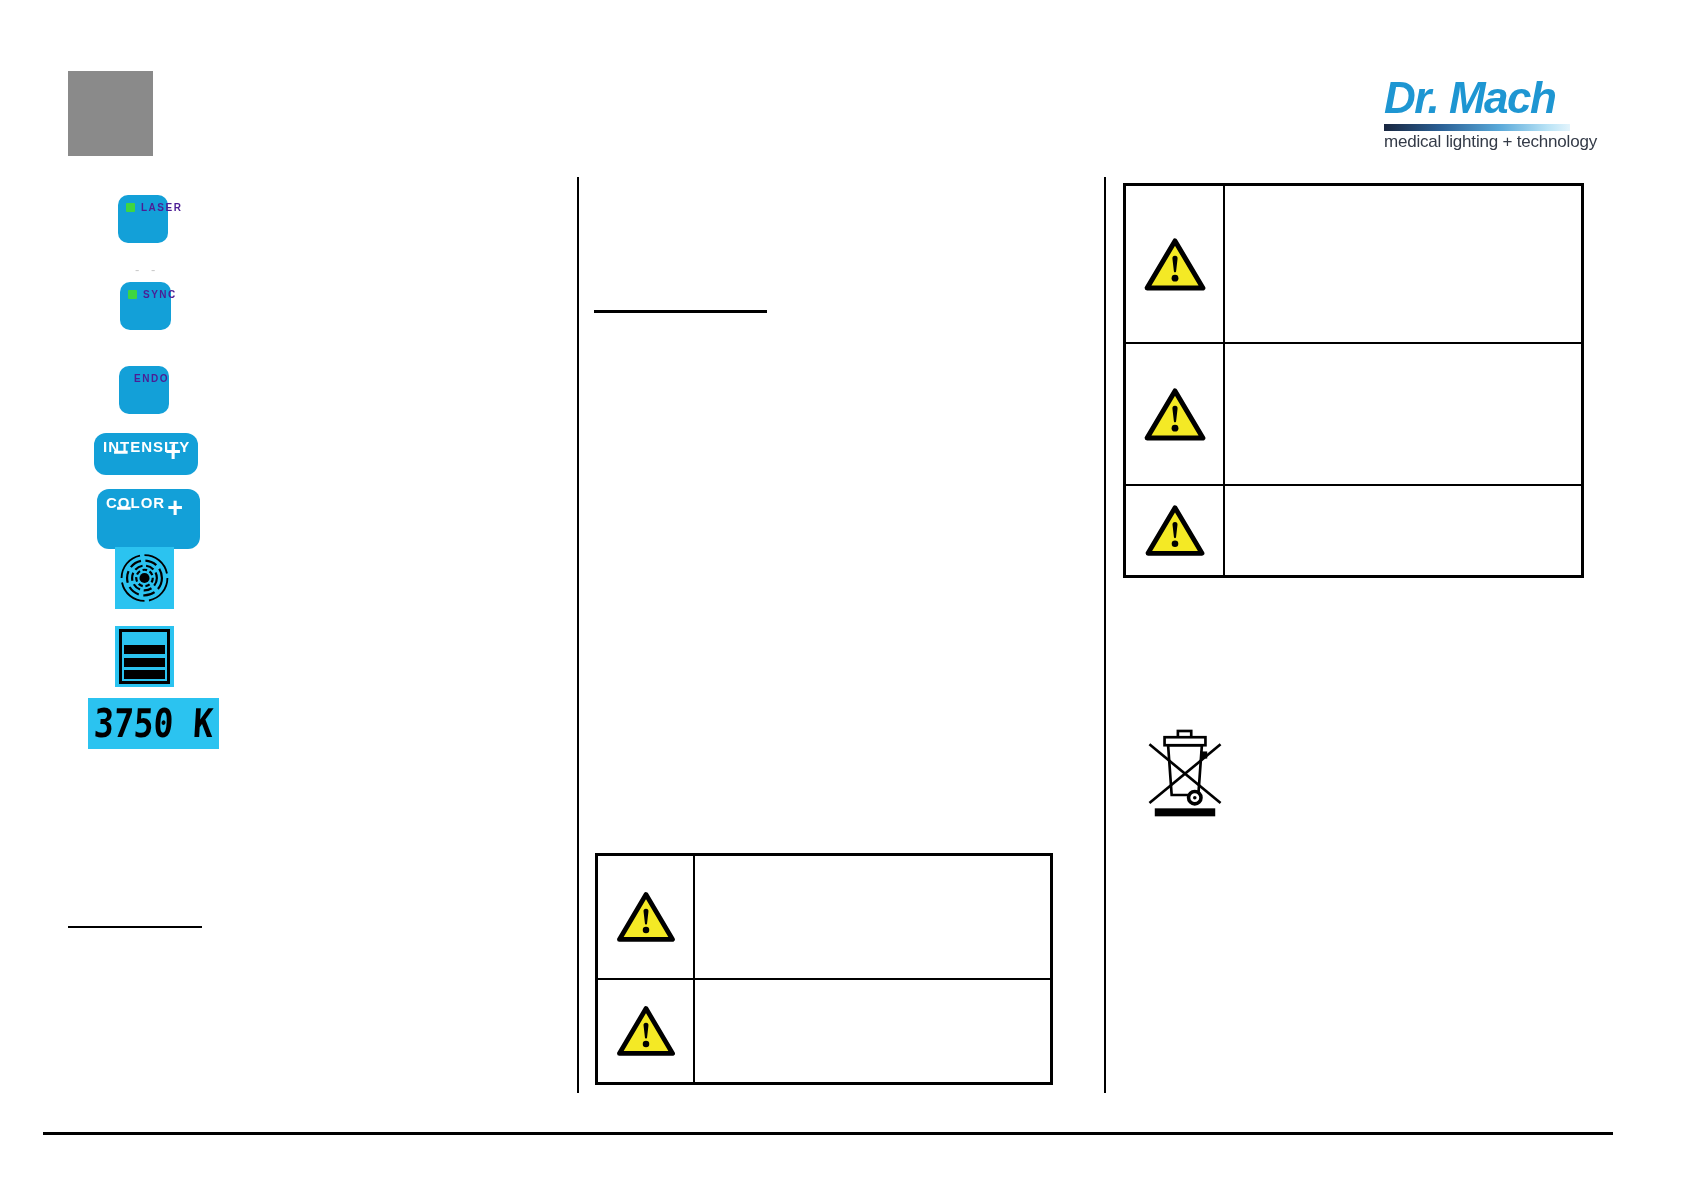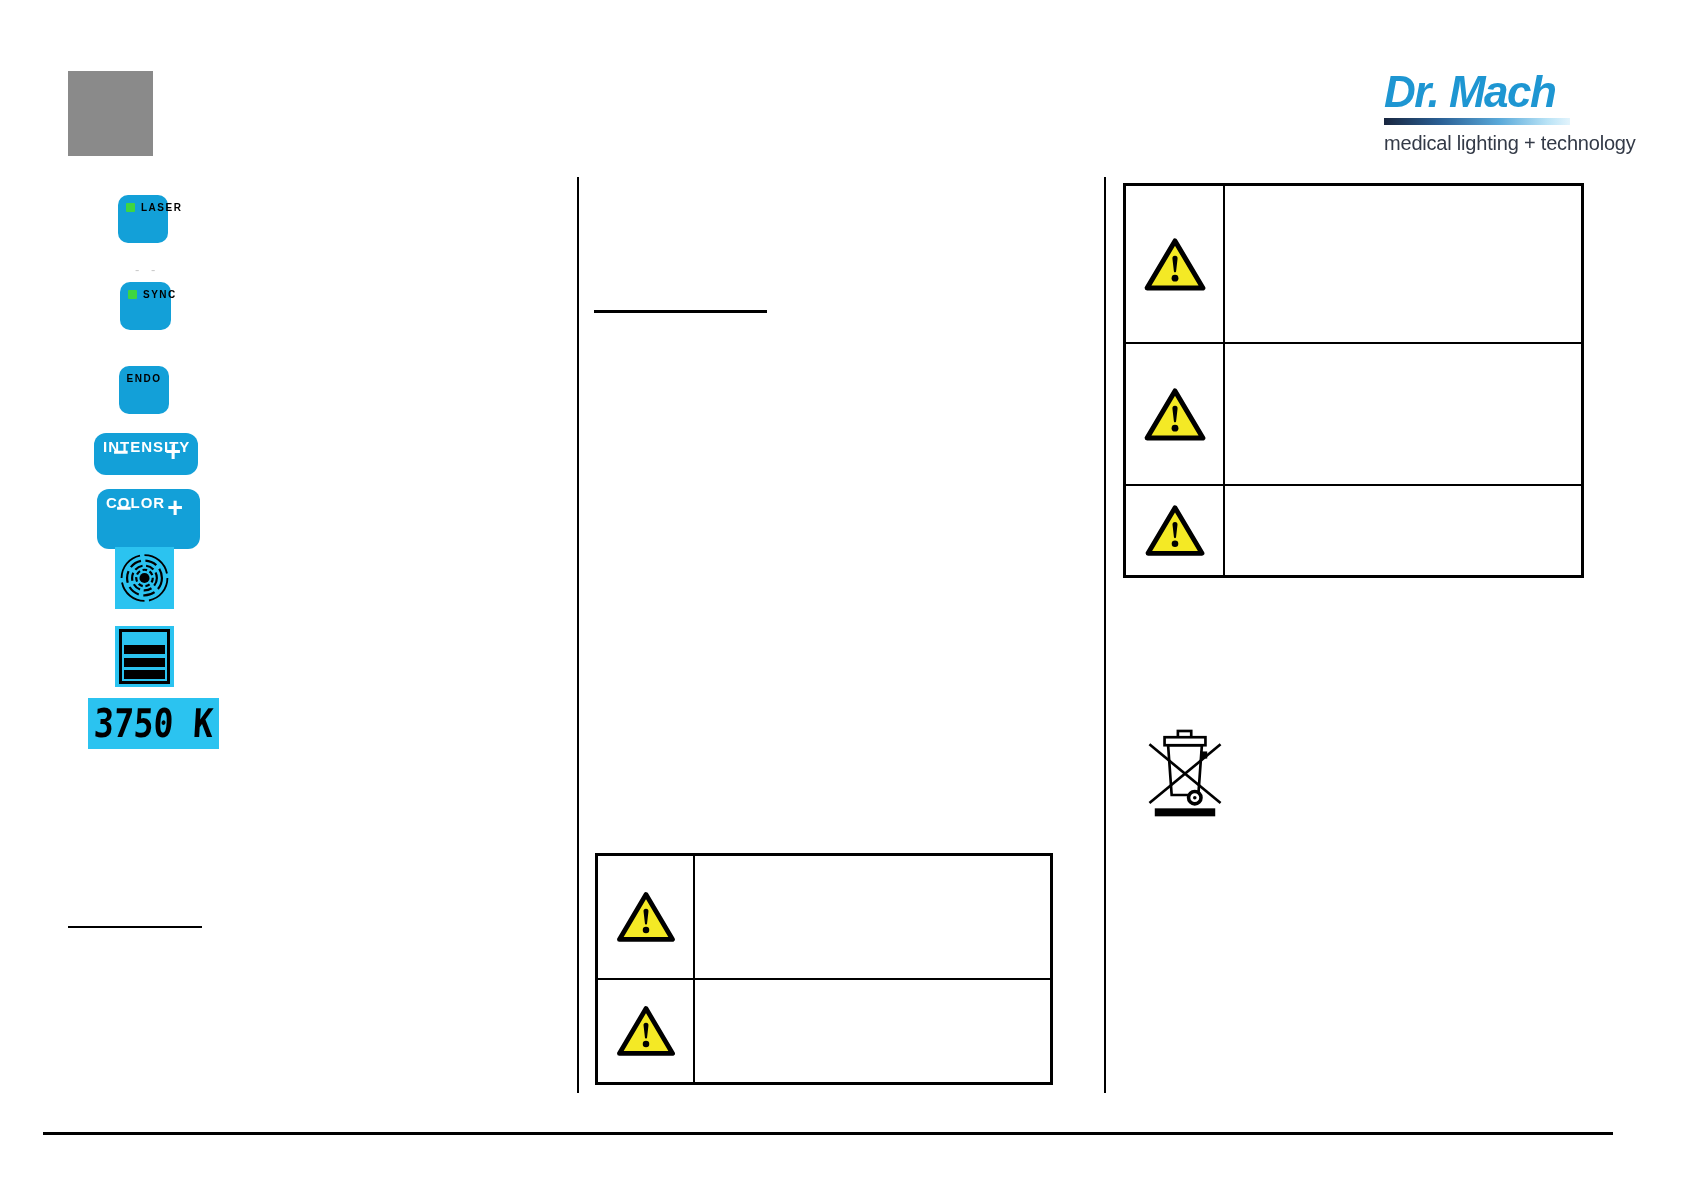--- a/index.html
+++ b/index.html
@@ -5,32 +5,32 @@
   html,body{margin:0;padding:0;background:#ffffff;}
   .page{position:relative;width:1684px;height:1191px;background:#ffffff;
         font-family:"Liberation Sans",sans-serif;overflow:hidden;}
 
   .abs{position:absolute;}
 
   
   .gray-box{left:68px;top:71px;width:85px;height:85px;background:#8a8a8a;}
 
   
-  .logo{left:1384px;top:68px;width:192px;}
+  .logo{left:1384px;top:74px;width:192px;}
   .logo-title{font-family:"Liberation Sans",sans-serif;font-style:italic;font-weight:bold;
               font-size:44px;line-height:1.1;color:#1e96d2;letter-spacing:-1.5px;white-space:nowrap;}
   .logo-bar{width:186px;height:7px;margin-top:2px;
             background:linear-gradient(to right,#19263f 0%,#2a5f94 30%,#5aa9d9 62%,#b9e3f6 88%,#e3f4fc 100%);}
-  .logo-tagline{margin-top:7px;font-size:20px;color:#333a47;letter-spacing:-0.2px;white-space:nowrap;}
-
-  
-  .btn{position:absolute;background:#13a0d8;border-radius:10px;color:#000000;}
+  .logo-tagline{margin-top:1px;font-size:17px;color:#333a47;letter-spacing:-0.2px;white-space:nowrap;}
+
+  
+  .btn{position:absolute;background:#13a0d8;border-radius:10px;color:#4c1d95;}
   .btn .led{position:absolute;left:8px;top:8px;width:9px;height:9px;background:#3fd63f;border-radius:1px;}
   .btn .blabel{position:absolute;left:23px;top:7px;font-size:10px;font-weight:bold;letter-spacing:1.5px;}
-  .btn .clabel{position:absolute;left:0;top:7px;width:100%;text-align:center;
+  .btn .clabel{position:absolute;left:0;top:7px;width:100%;text-align:right;
                font-size:10px;font-weight:bold;letter-spacing:1.5px;}
 
   .dashes{left:135px;top:262px;color:#c9c9c9;font-size:13px;letter-spacing:4px;}
 
   
   .ctrl{position:absolute;background:#13a0d8;border-radius:12px;color:#ffffff;}
   .ctrl .clbl{position:absolute;left:9px;top:5px;font-size:15px;font-weight:bold;letter-spacing:1px;}
   .ctrl .minus{position:absolute;left:19px;top:6px;font-size:27px;font-weight:bold;line-height:1;}
   .ctrl .plus{position:absolute;right:17px;top:6px;font-size:27px;font-weight:bold;line-height:1;}
 

